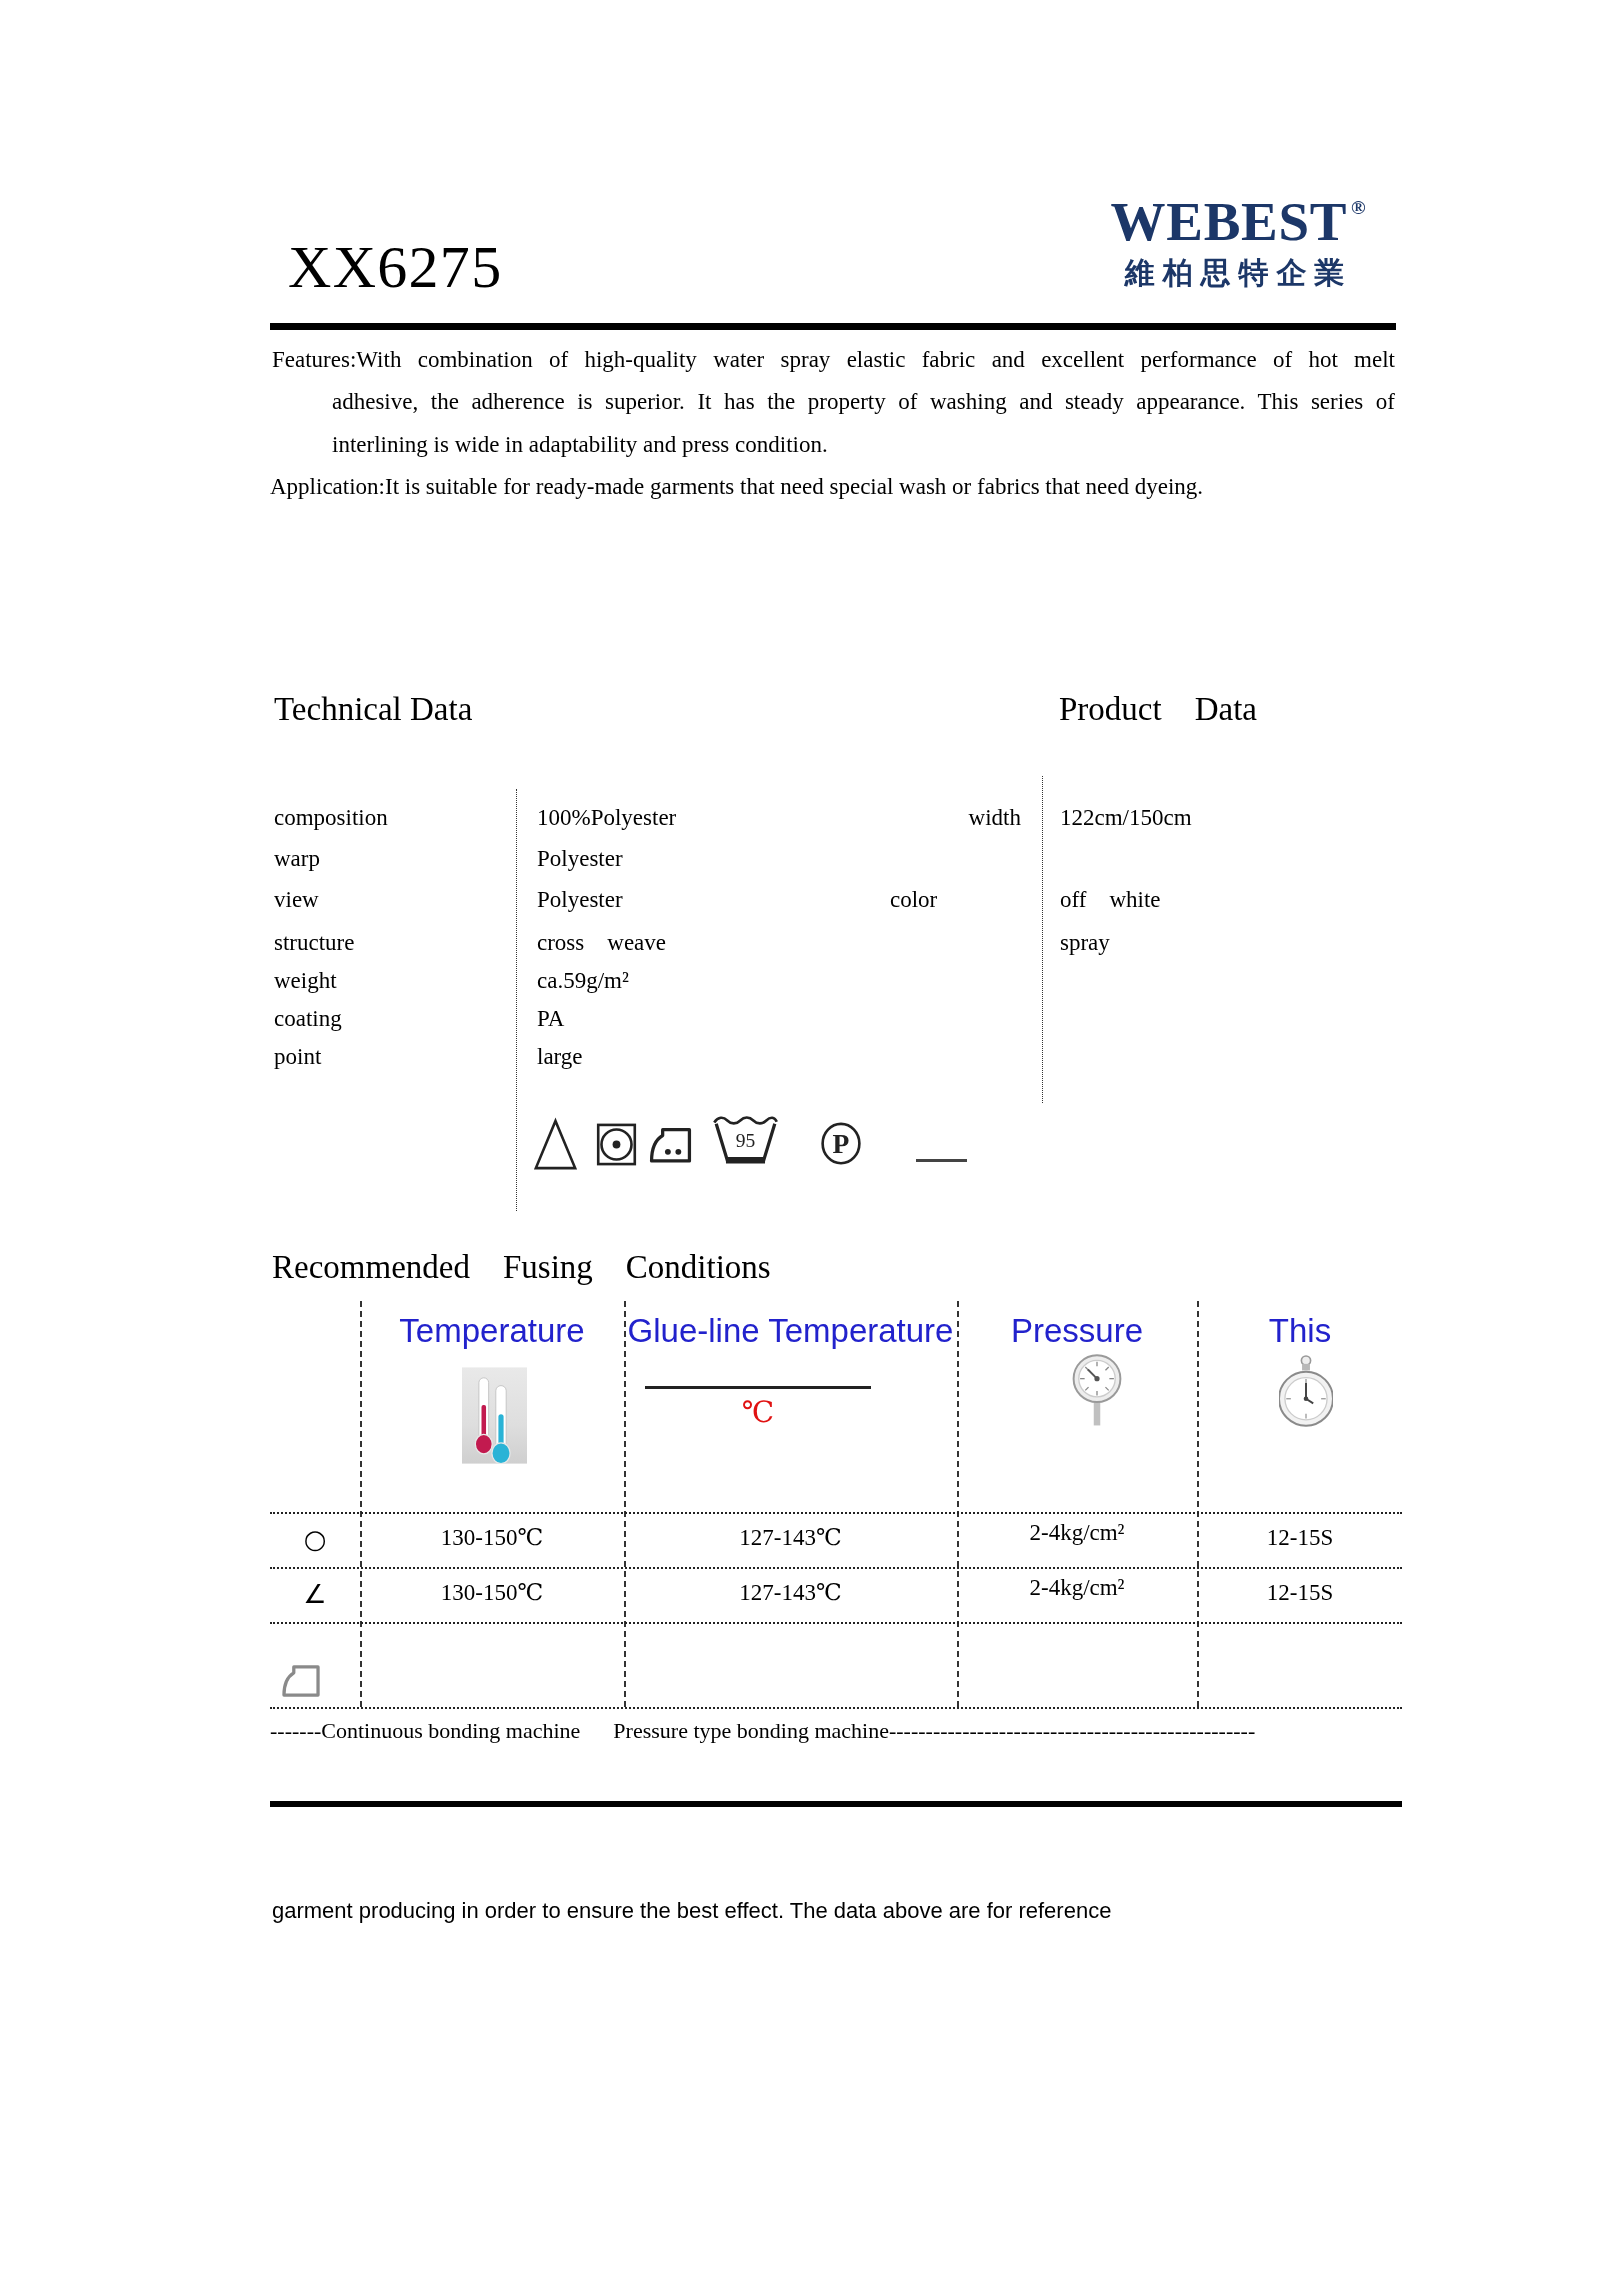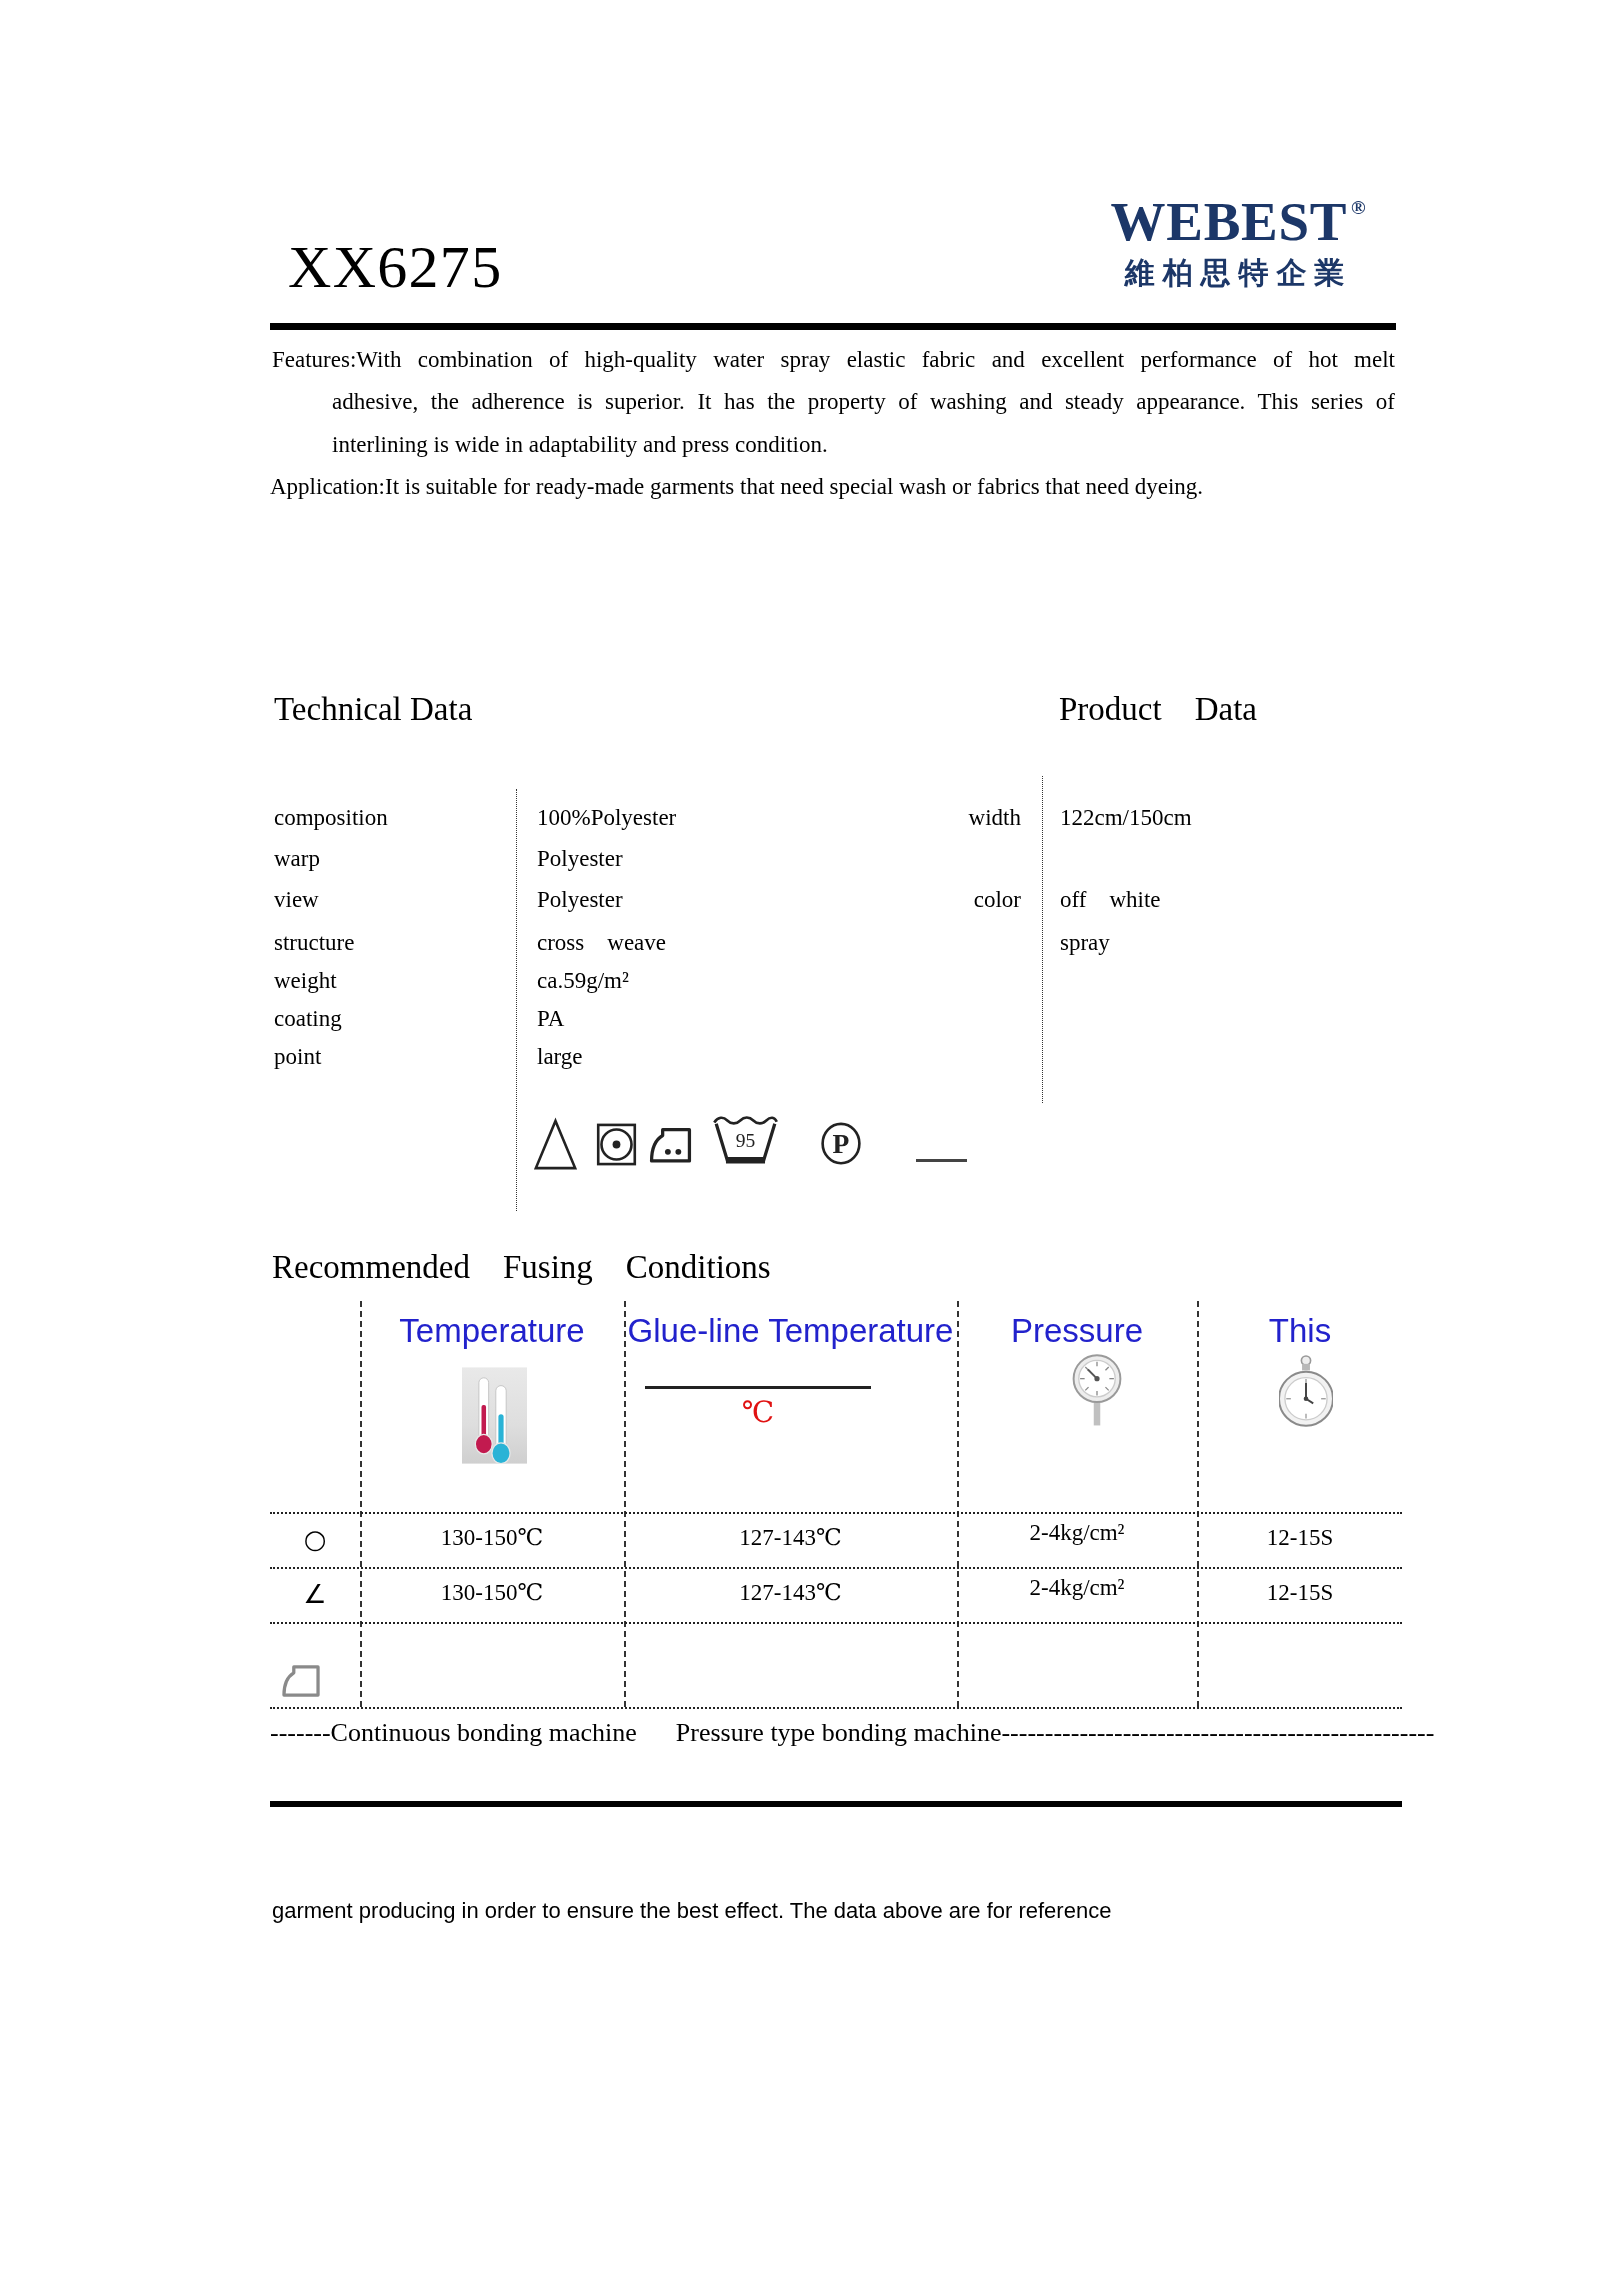--- a/index.html
+++ b/index.html
@@ -17,21 +17,21 @@
   .h2{font-size:33px;line-height:1;}
   .pre{white-space:pre;}
   .vdot2{border-left:1.3px dotted #333;width:0;}
   .vdash3{border-left:2px dashed #333;width:0;}
   .hdot3{border-top:2px dotted #222;height:0;}
   .cell{font-size:23px;text-align:center;line-height:1.2;}
   .fuse-head{font-family:"Liberation Sans","DejaVu Sans",sans-serif;font-size:33px;color:#2222cc;
              text-align:center;line-height:1;}
   .unitC{font-size:29px;color:#e01212;text-align:center;}
   .sym{font-family:"DejaVu Sans","Liberation Sans",sans-serif;font-size:26px;text-align:center;}
-  .caption{font-size:26px;}
+  .caption{font-size:22px;}
   .footer-text{font-family:"Liberation Sans","DejaVu Sans",sans-serif;font-size:22px;line-height:1.3;}
   svg{display:block;}
 </style>
 </head>
 <body>
 
 <div class="page">
 
   <div class="abs title" style="left:270px;top:237px;">XX6275</div>
 
@@ -62,21 +62,21 @@
   <div class="abs body-text" style="left:274px;top:967px;">weight</div>
   <div class="abs body-text pre" style="left:537px;top:967px;">ca.59g/m²</div>
   <div class="abs body-text" style="left:274px;top:1005px;">coating</div>
   <div class="abs body-text pre" style="left:537px;top:1005px;">PA</div>
   <div class="abs body-text" style="left:274px;top:1043px;">point</div>
   <div class="abs body-text pre" style="left:537px;top:1043px;">large</div>
 
   <div class="abs vdot2" style="left:1042px;top:776px;height:327px;"></div>
   <div class="abs body-text" style="left:890px;top:804px;width:131px;text-align:right;">width</div>
   <div class="abs body-text" style="left:1060px;top:804px;">122cm/150cm</div>
-  <div class="abs body-text" style="left:890px;top:886px;width:131px;text-align:right;">color</div>
+  <div class="abs body-text" style="left:890px;top:886px;width:131px;text-align:left;">color</div>
   <div class="abs body-text pre" style="left:1060px;top:886px;">off    white</div>
   <div class="abs body-text" style="left:1060px;top:929px;">spray</div>
 
   <div class="abs" style="left:533px;top:1117px;">
     <svg width="45" height="55" viewBox="0 0 68 84">
         <path d="M34 6 L64 78 L4 78 Z" fill="none" stroke="#222" stroke-width="4"></path>
       </svg>
   </div>
   <div class="abs" style="left:596px;top:1121px;">
     <svg width="41" height="47" viewBox="0 0 62 72">

